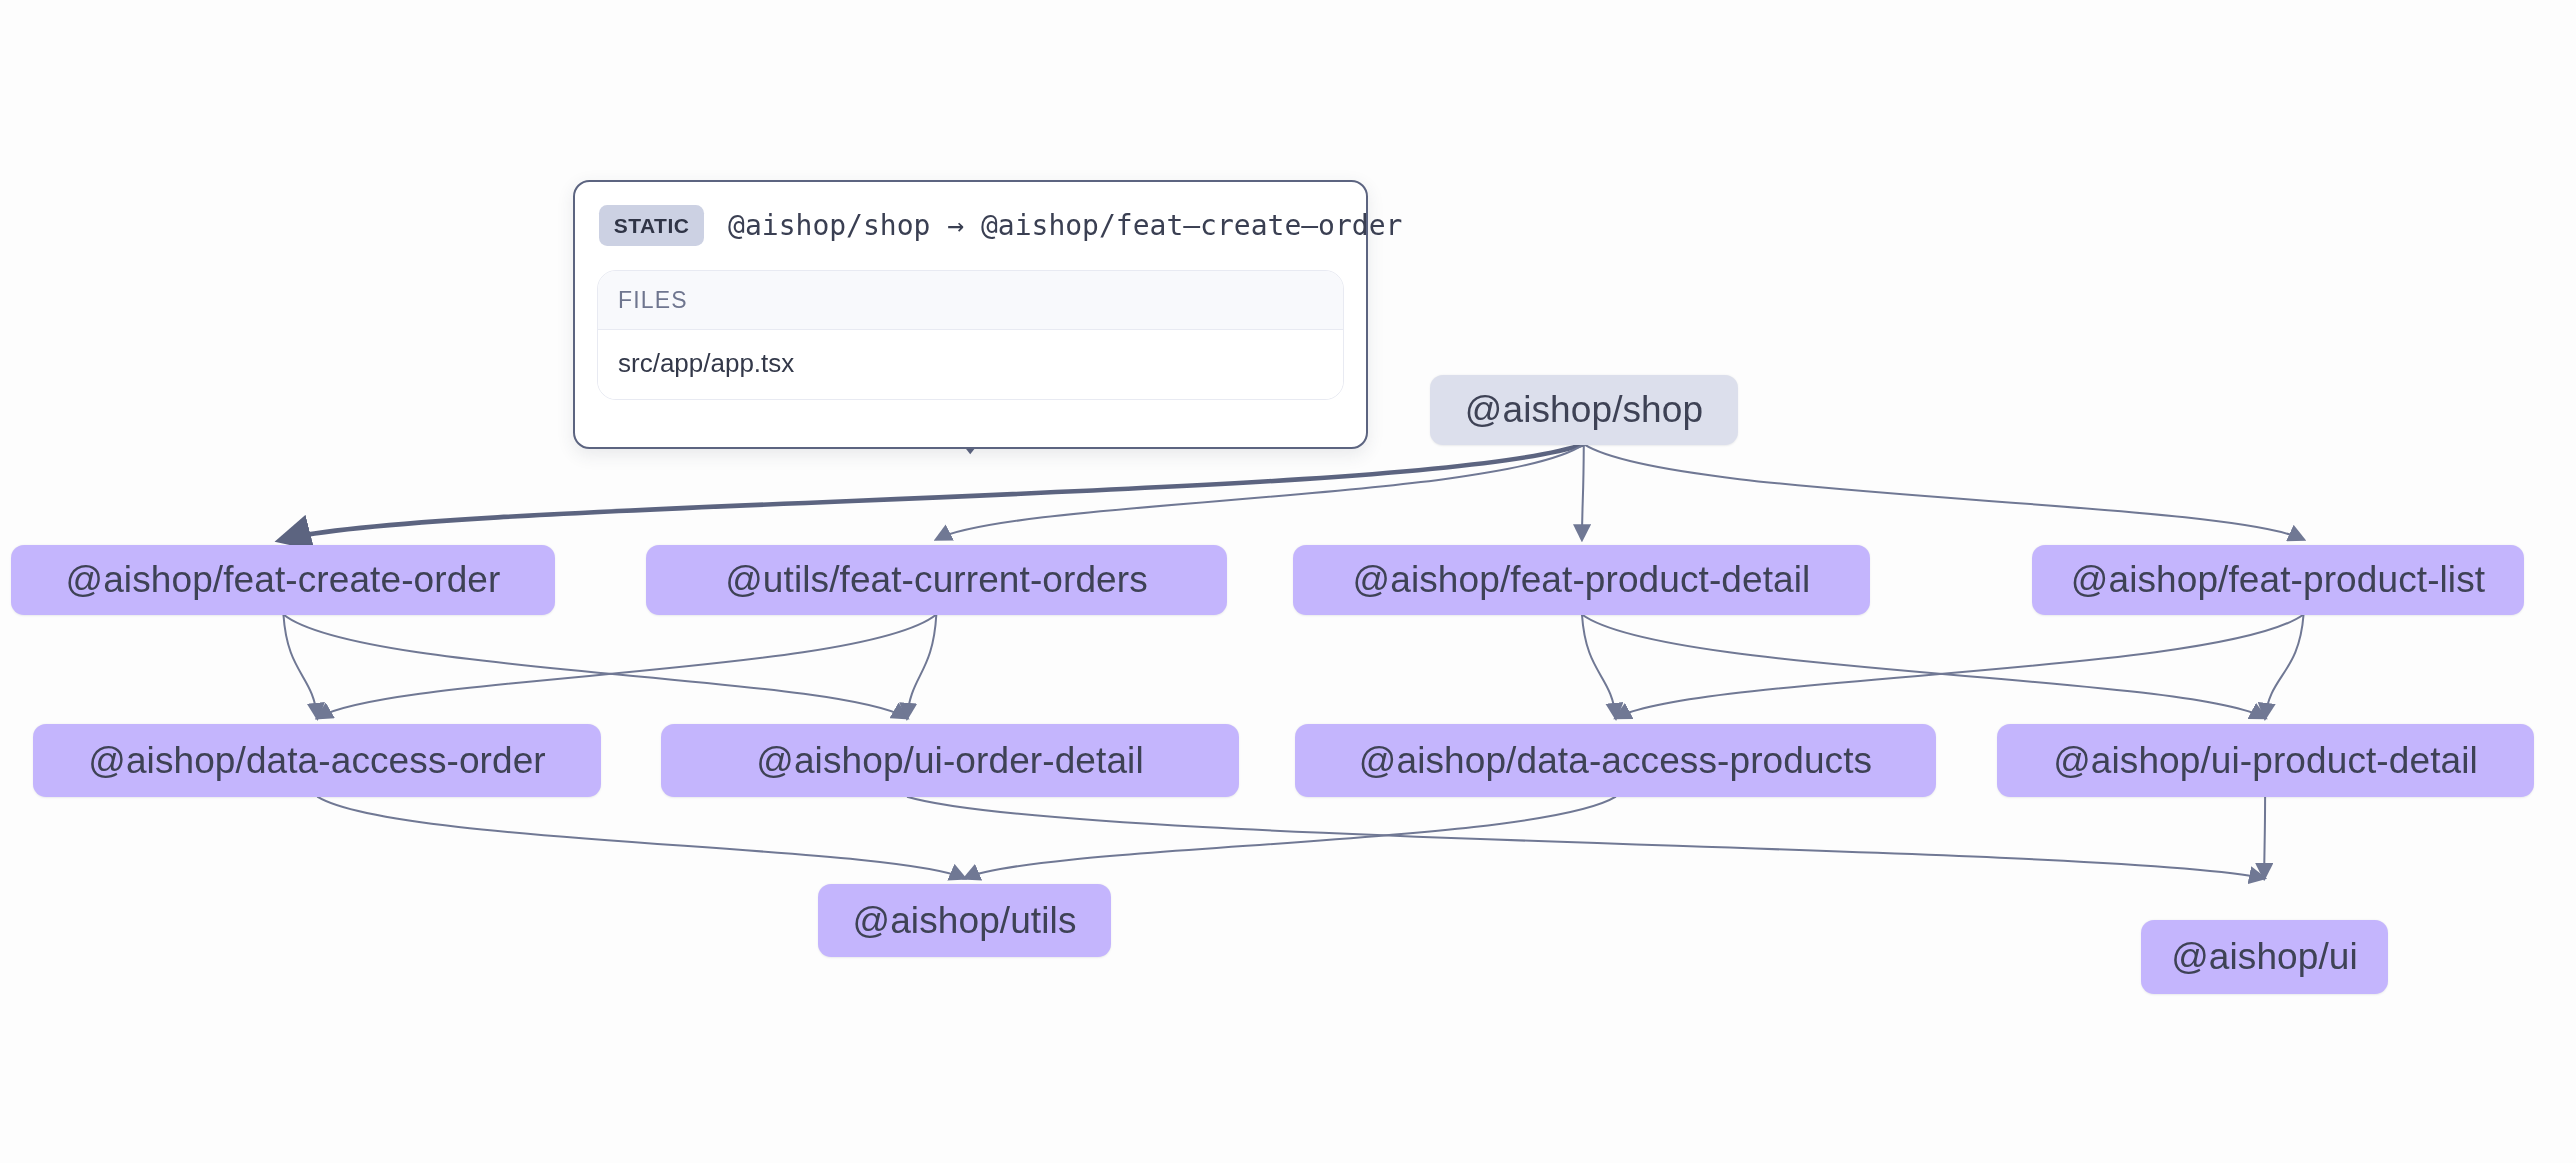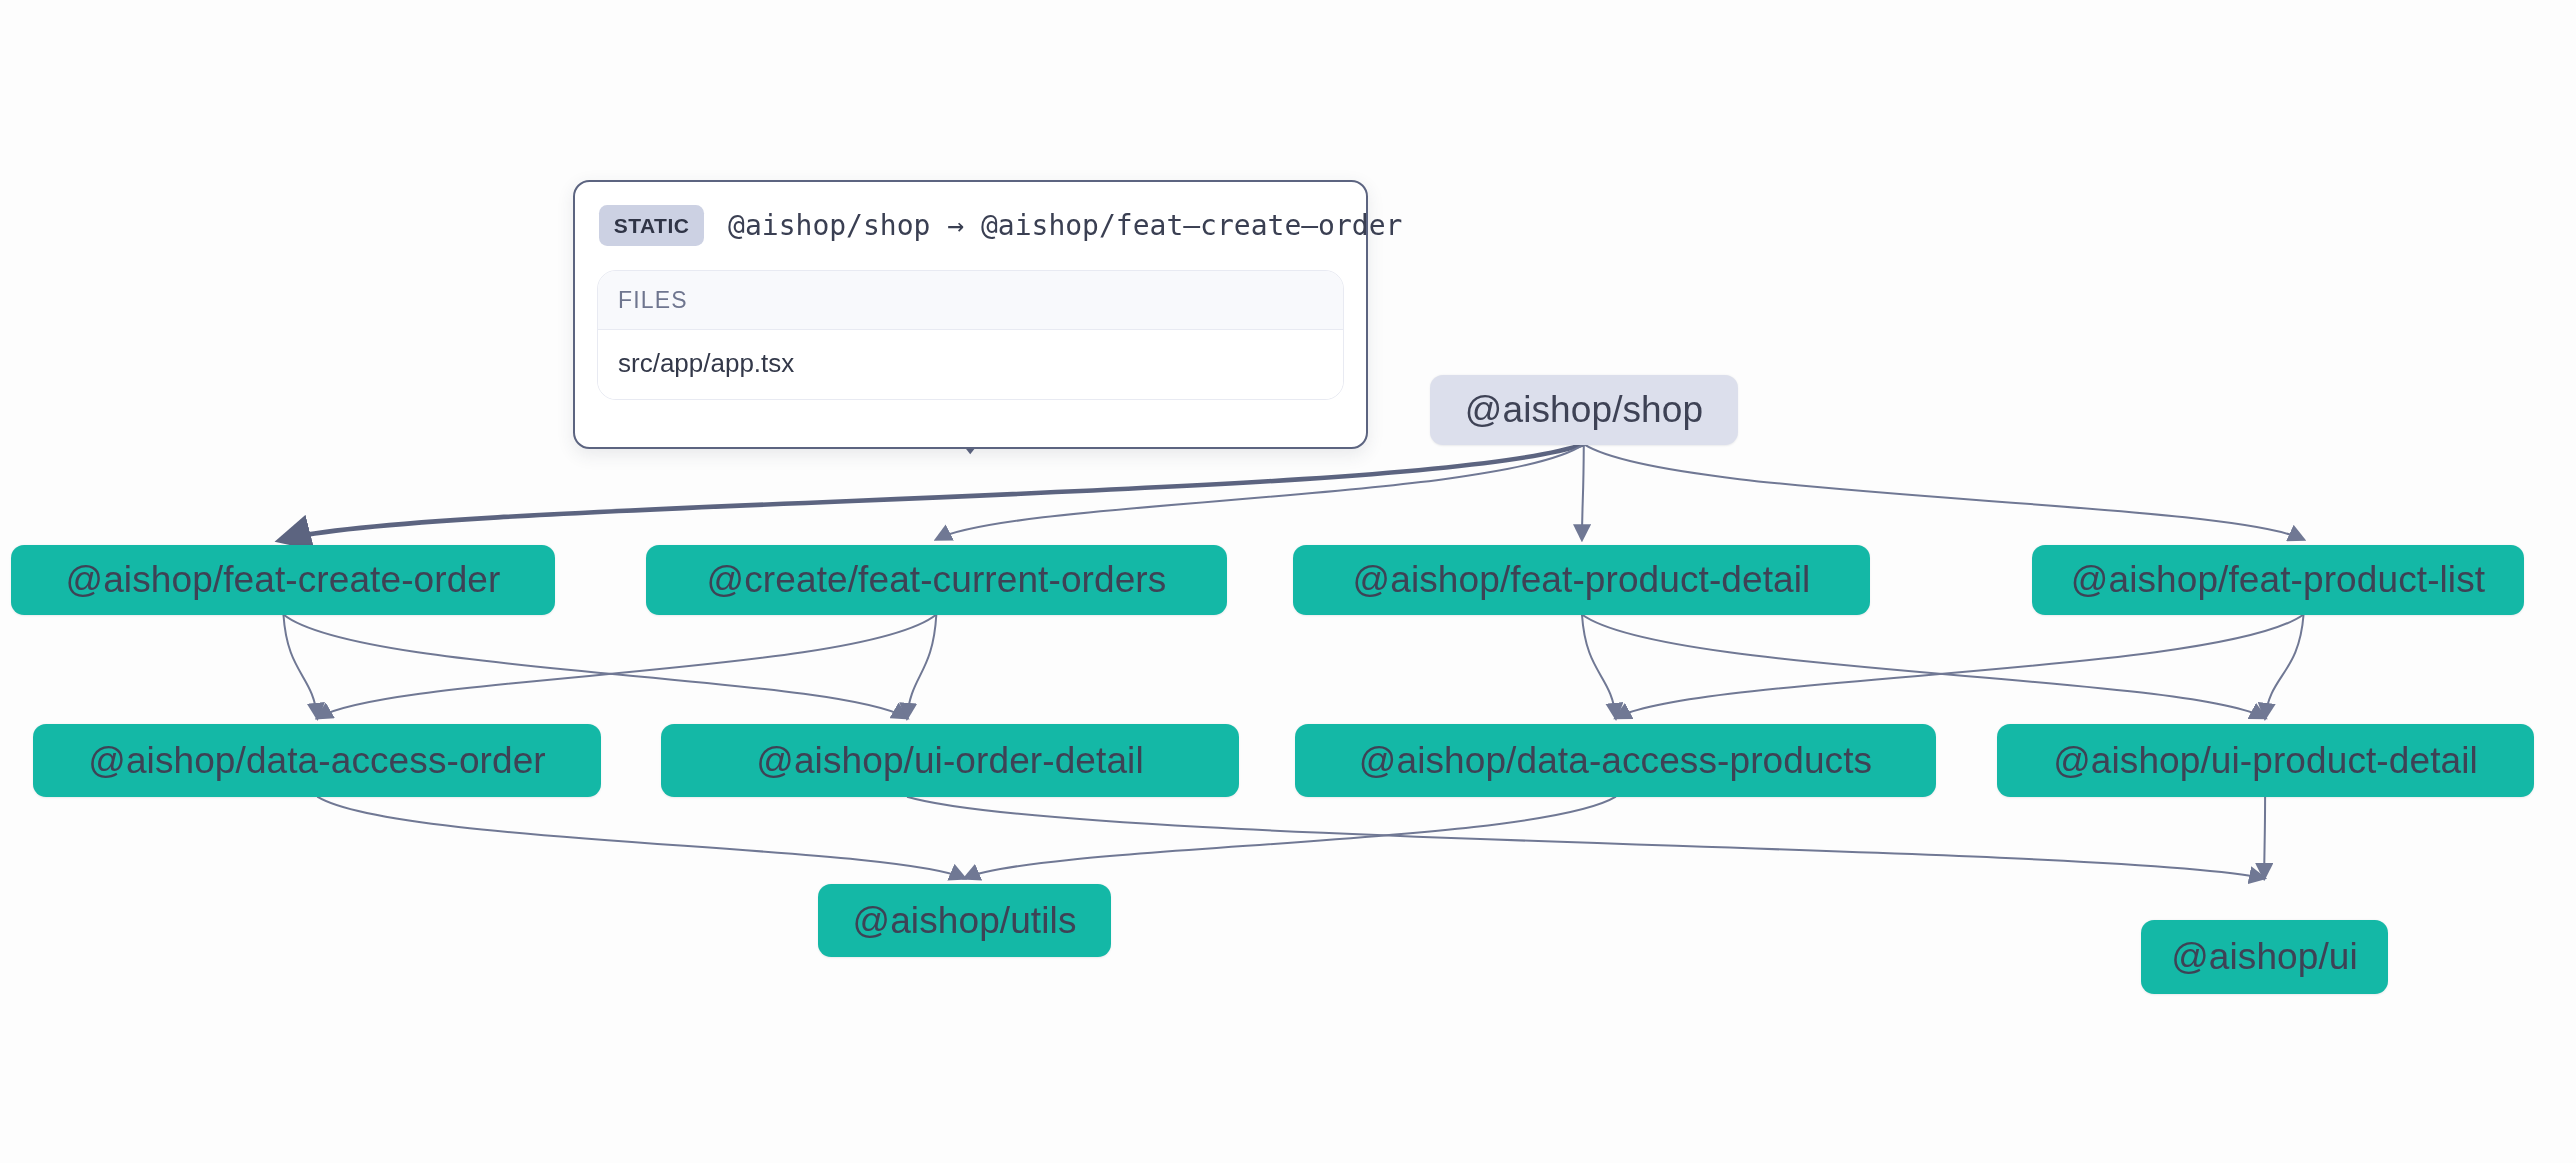--- a/index.html
+++ b/index.html
@@ -10,21 +10,21 @@
     overflow:hidden;position:relative;
   }
   #stage{position:absolute;inset:0;background:#fdfdfd;}
 
   
   #edges{position:absolute;left:0;top:0;width:2576px;height:1163px;}
 
   
   .node{
     position:absolute;
-    background:#14b8a6;
+    background:#c4b5fd;
     border-radius:13px;
     color:#3e4255;
     display:flex;align-items:center;justify-content:center;
     font-size:37px;
     letter-spacing:0.1px;
     white-space:nowrap;
     box-sizing:border-box;
     padding:0 24px;
     box-shadow:0 0.9px 1.8px rgba(60,66,92,.10);
   }
@@ -121,21 +121,21 @@
   </svg>
 
   <div id="nodes">
       <div class="node focus" style="left: 1430px; top: 375px; width: 308px; height: 70px;">
         <span>@aishop/shop</span>
       </div>
       <div class="node" style="left: 11px; top: 545px; width: 544px; height: 70px;">
         <span>@aishop/feat-create-order</span>
       </div>
       <div class="node" style="left: 646px; top: 545px; width: 581px; height: 70px;">
-        <span>@create/feat-current-orders</span>
+        <span>@utils/feat-current-orders</span>
       </div>
       <div class="node" style="left: 1293px; top: 545px; width: 577px; height: 70px;">
         <span>@aishop/feat-product-detail</span>
       </div>
       <div class="node" style="left: 2032px; top: 545px; width: 492px; height: 70px;">
         <span>@aishop/feat-product-list</span>
       </div>
       <div class="node" style="left: 33px; top: 724px; width: 568px; height: 73px;">
         <span>@aishop/data-access-order</span>
       </div>

